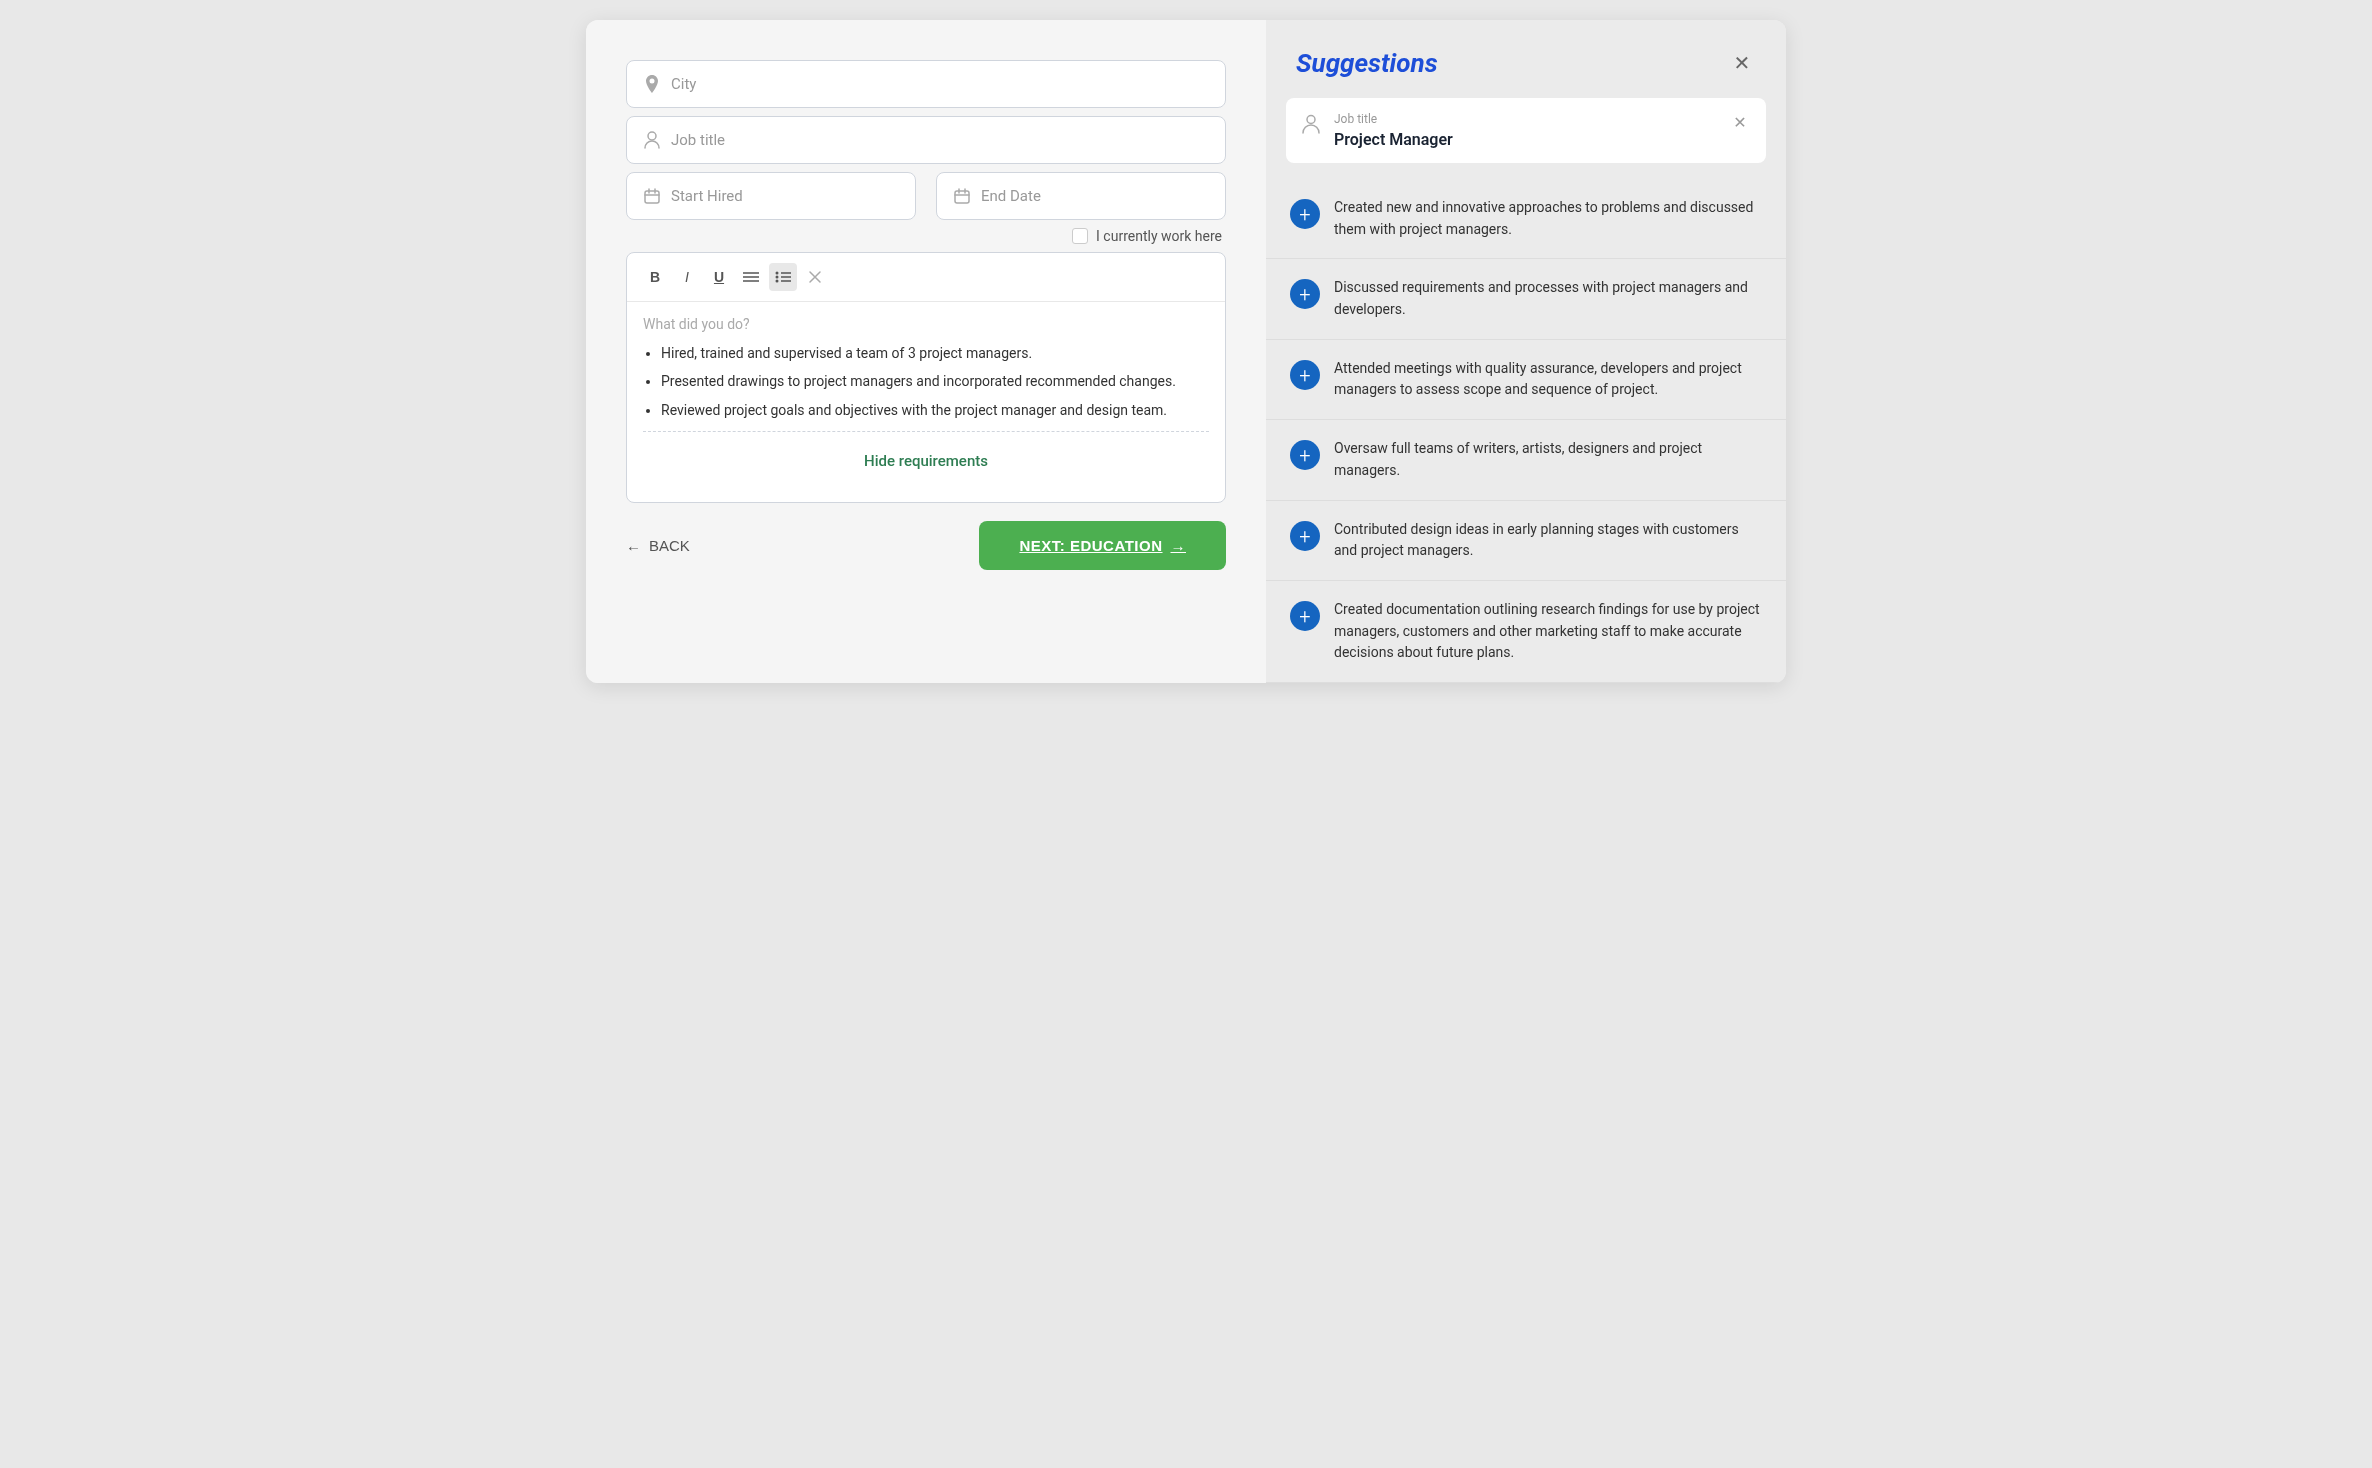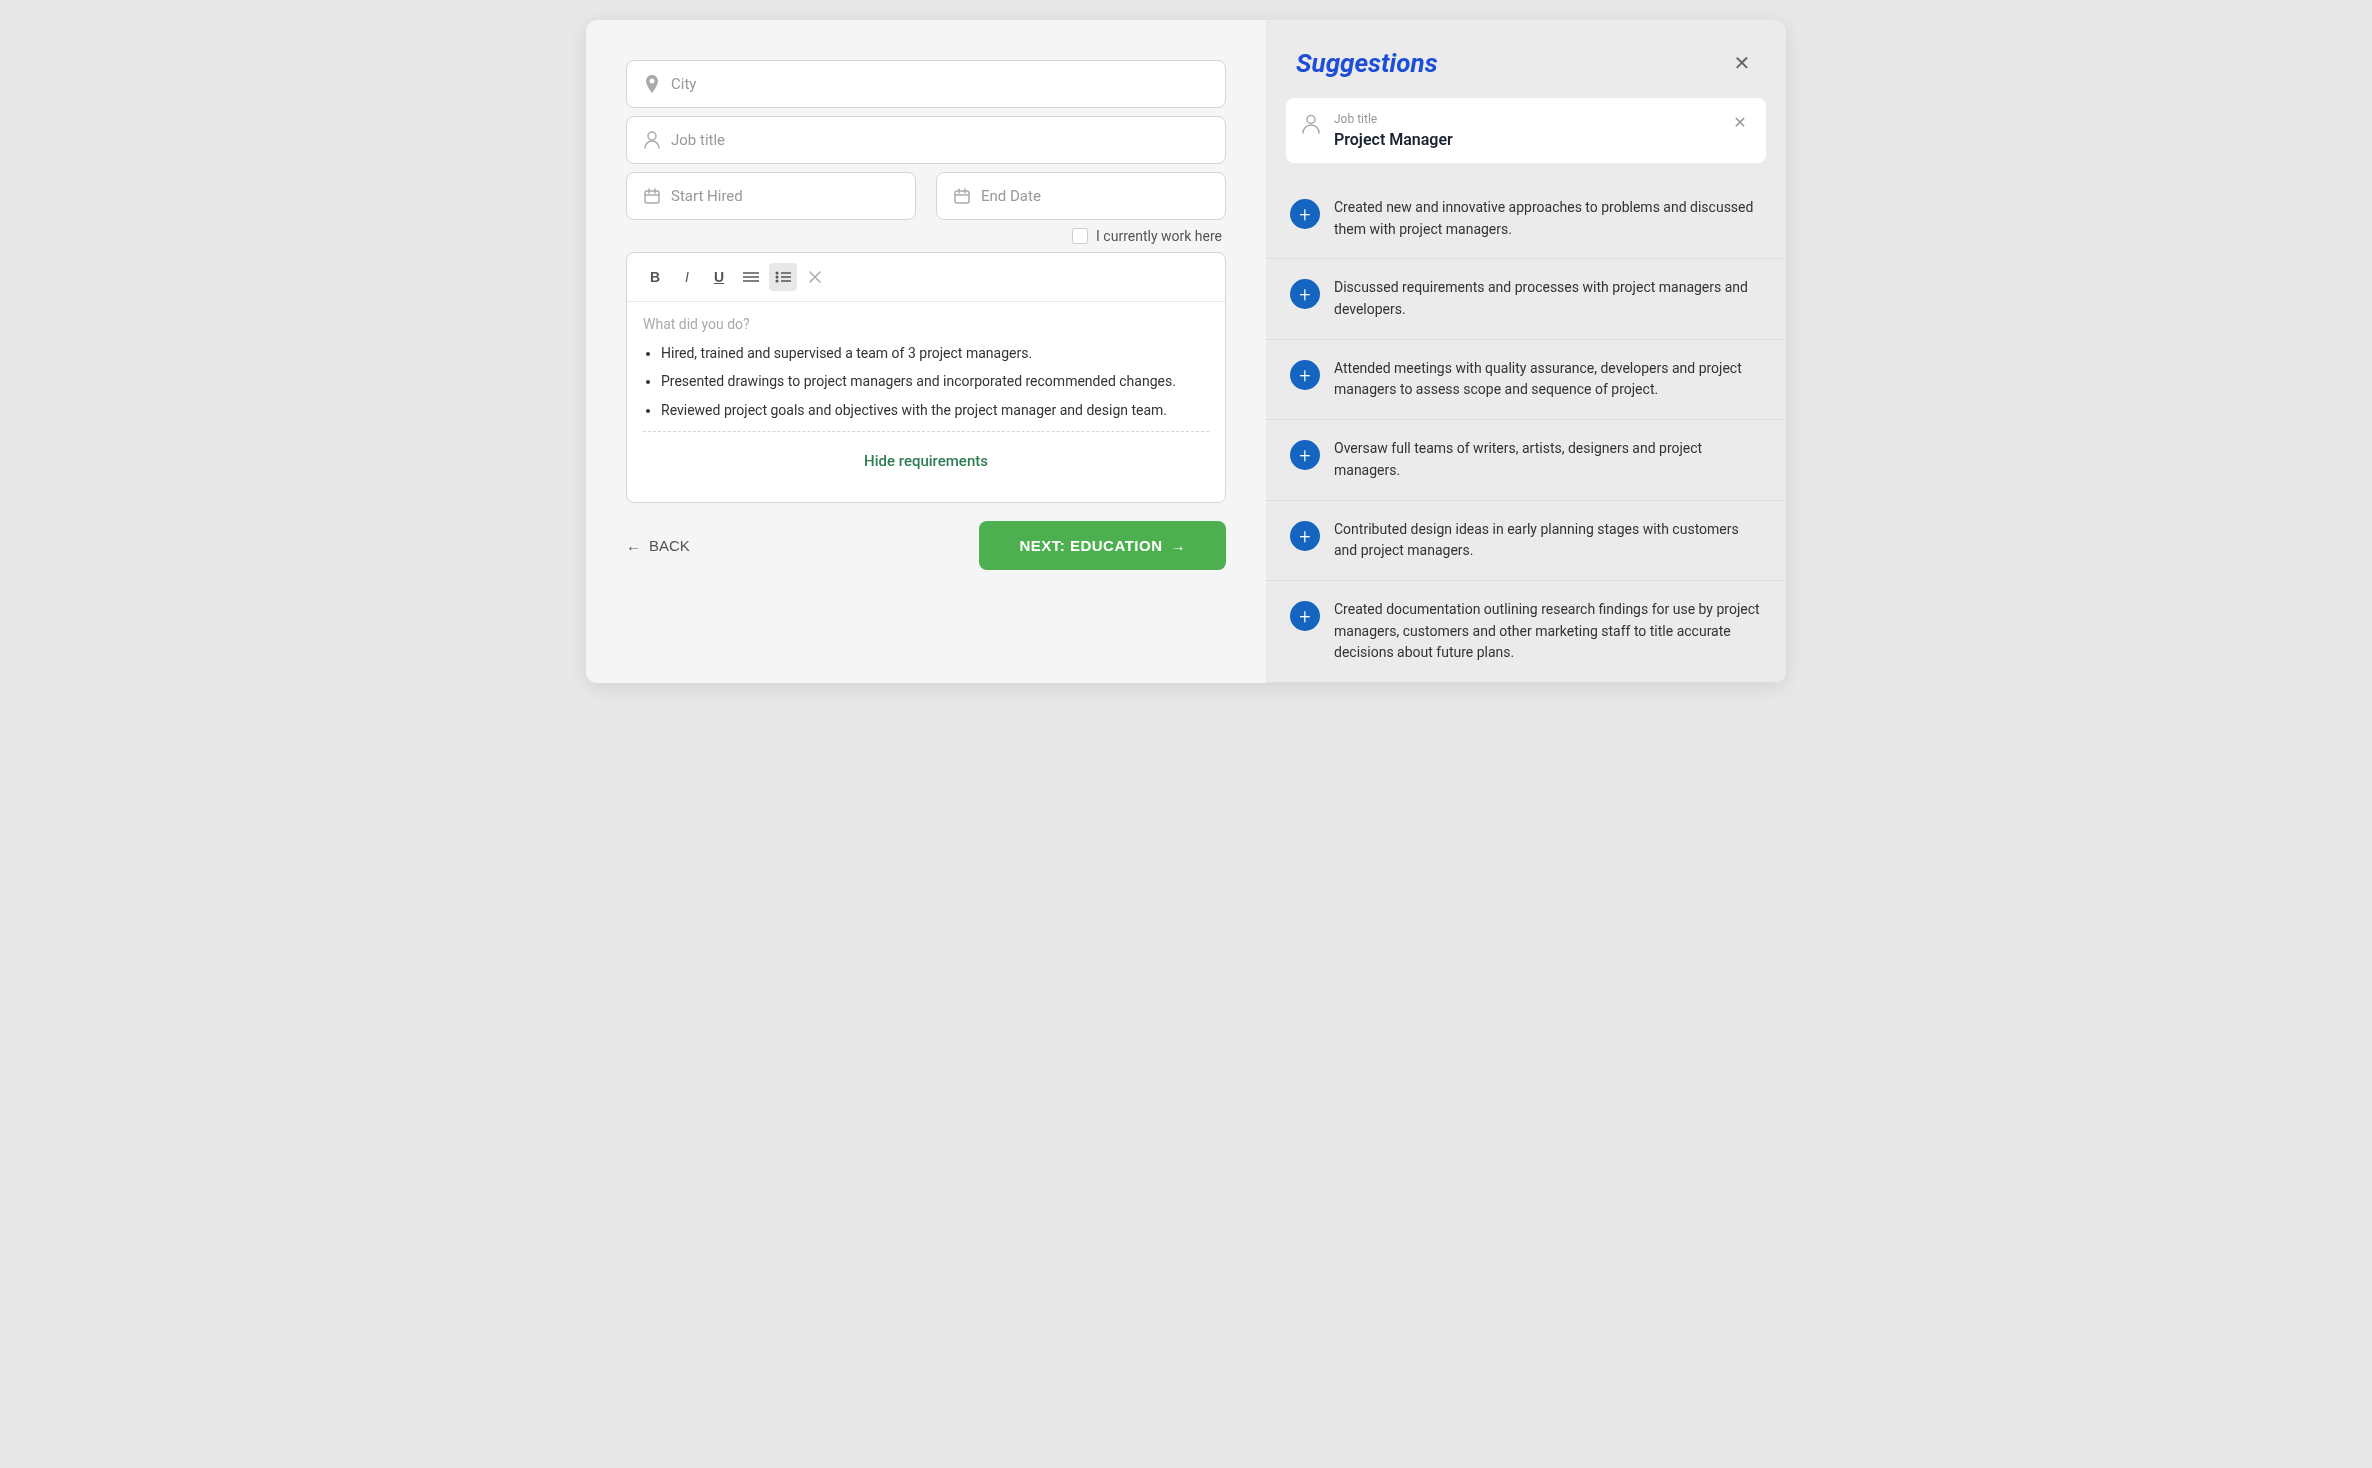--- a/index.html
+++ b/index.html
@@ -171,20 +171,21 @@
       border-radius: 8px;
       padding: 16px 40px;
       font-size: 15px;
       font-weight: 700;
       letter-spacing: 0.5px;
       cursor: pointer;
       display: flex;
       align-items: center;
       gap: 8px;
       text-transform: uppercase;
+      text-decoration: underline;
     }
     
     .right-panel {
       width: 520px;
       background: #ebebeb;
       display: flex;
       flex-direction: column;
     }
     .suggestions-header {
       display: flex;
@@ -434,18 +435,18 @@
         <div class="suggestion-item">
     <div class="add-btn">+</div>
     <span class="suggestion-text">Oversaw full teams of writers, artists, designers and project managers.</span>
   </div>
         <div class="suggestion-item">
     <div class="add-btn">+</div>
     <span class="suggestion-text">Contributed design ideas in early planning stages with customers and project managers.</span>
   </div>
         <div class="suggestion-item">
     <div class="add-btn">+</div>
-    <span class="suggestion-text">Created documentation outlining research findings for use by project managers, customers and other marketing staff to title accurate decisions about future plans.</span>
+    <span class="suggestion-text">Created documentation outlining research findings for use by project managers, customers and other marketing staff to make accurate decisions about future plans.</span>
   </div>
       </div>
 
   </div>
 </div>
 
 </body></html>

